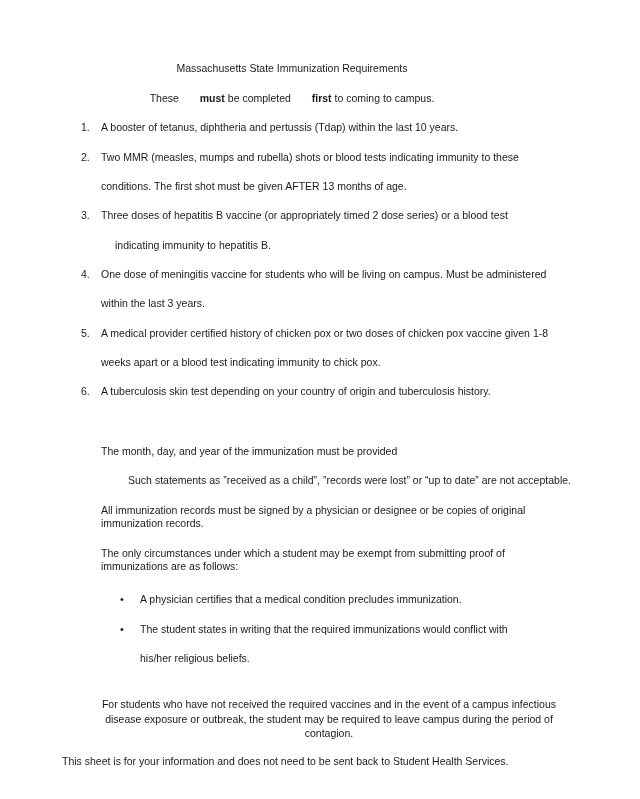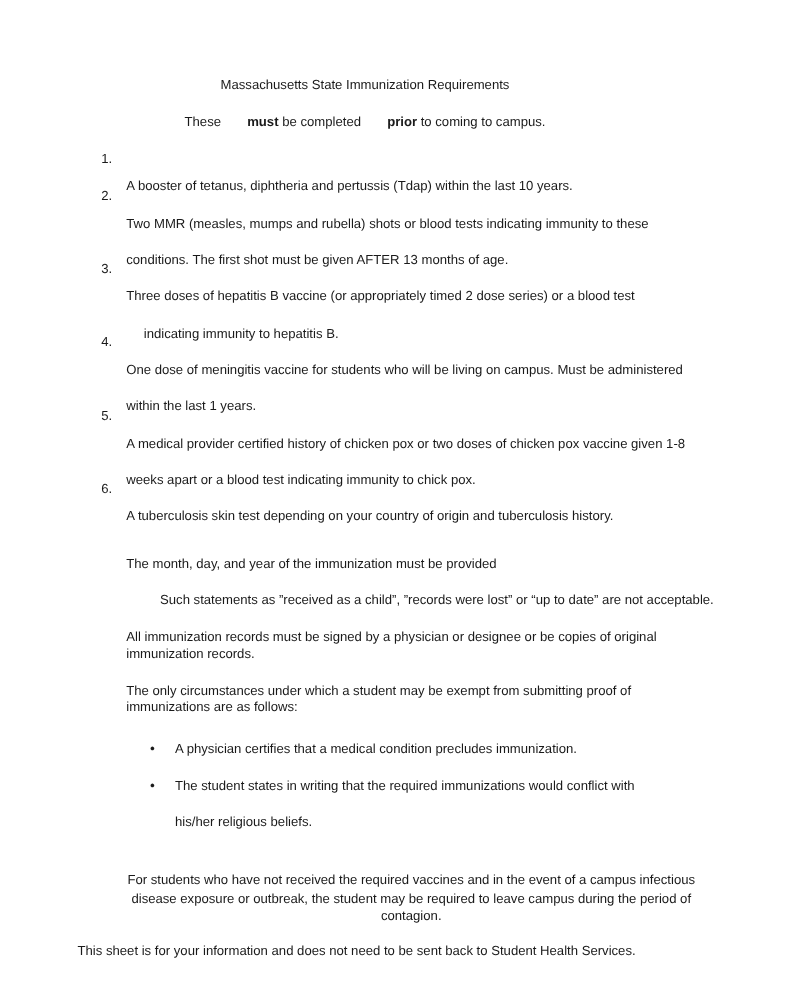--- a/index.html
+++ b/index.html
@@ -3,53 +3,53 @@
 <meta charset="utf-8">
 <style>
   html, body { margin: 0; padding: 0; }
   body {
     width: 640px; height: 799px; background: #ffffff; position: relative; overflow: hidden;
     font-family: "Liberation Sans", sans-serif; color: #1a1a1a; font-size: 10.5px;
   }
   .abs { position: absolute; white-space: nowrap; }
   .center { left: 0; width: 584px; text-align: center; }
   .num { position: absolute; left: 81px; }
-  .txt { position: absolute; left: 101px; margin-top: 22px; }
+  .txt { position: absolute; left: 101px; }
   .bullet { position: absolute; left: 120px; font-size: 11px; }
   .btxt { position: absolute; left: 140px; }
   b { font-weight: bold; padding-left: 18px; }
   .para { position: absolute; left: 101px; width: 470px; line-height: 13px; white-space: normal; }
 </style>
 </head>
 <body>
 
 <div>
   <div class="abs center" style="top:62px;">Massachusetts State Immunization Requirements</div>
 
-  <div class="abs center" style="top:92px;"><span>These </span><b>must</b><span> be completed </span><b>prior</b><span> to coming to campus.</span></div>
+  <div class="abs center" style="top:92px;"><span>These </span><b>must</b><span> be completed </span><b>first</b><span> to coming to campus.</span></div>
 
   <div>
     <div>
       <span class="abs num" style="top:121px;">1.</span>
       <span class="abs txt" style="top:121px;">A booster of tetanus, diphtheria and pertussis (Tdap) within the last 10 years.</span>
     </div>
     <div>
       <span class="abs num" style="top:151px;">2.</span>
       <span class="abs txt" style="top:151px;">Two MMR (measles, mumps and rubella) shots or blood tests indicating immunity to these</span>
       <span class="abs txt" style="top:180px;">conditions. The first shot must be given AFTER 13 months of age.</span>
     </div>
     <div>
       <span class="abs num" style="top:209px;">3.</span>
       <span class="abs txt" style="top:209px;">Three doses of hepatitis B vaccine (or appropriately timed 2 dose series) or a blood test</span>
       <span class="abs txt" style="top:239px;padding-left:14px;">indicating immunity to hepatitis B.</span>
     </div>
     <div>
       <span class="abs num" style="top:268px;">4.</span>
       <span class="abs txt" style="top:268px;">One dose of meningitis vaccine for students who will be living on campus. Must be administered</span>
-      <span class="abs txt" style="top:297px;">within the last 1 years.</span>
+      <span class="abs txt" style="top:297px;">within the last 3 years.</span>
     </div>
     <div>
       <span class="abs num" style="top:327px;">5.</span>
       <span class="abs txt" style="top:327px;">A medical provider certified history of chicken pox or two doses of chicken pox vaccine given 1-8</span>
       <span class="abs txt" style="top:356px;">weeks apart or a blood test indicating immunity to chick pox.</span>
     </div>
     <div>
       <span class="abs num" style="top:385px;">6.</span>
       <span class="abs txt" style="top:385px;">A tuberculosis skin test depending on your country of origin and tuberculosis history.</span>
     </div>

